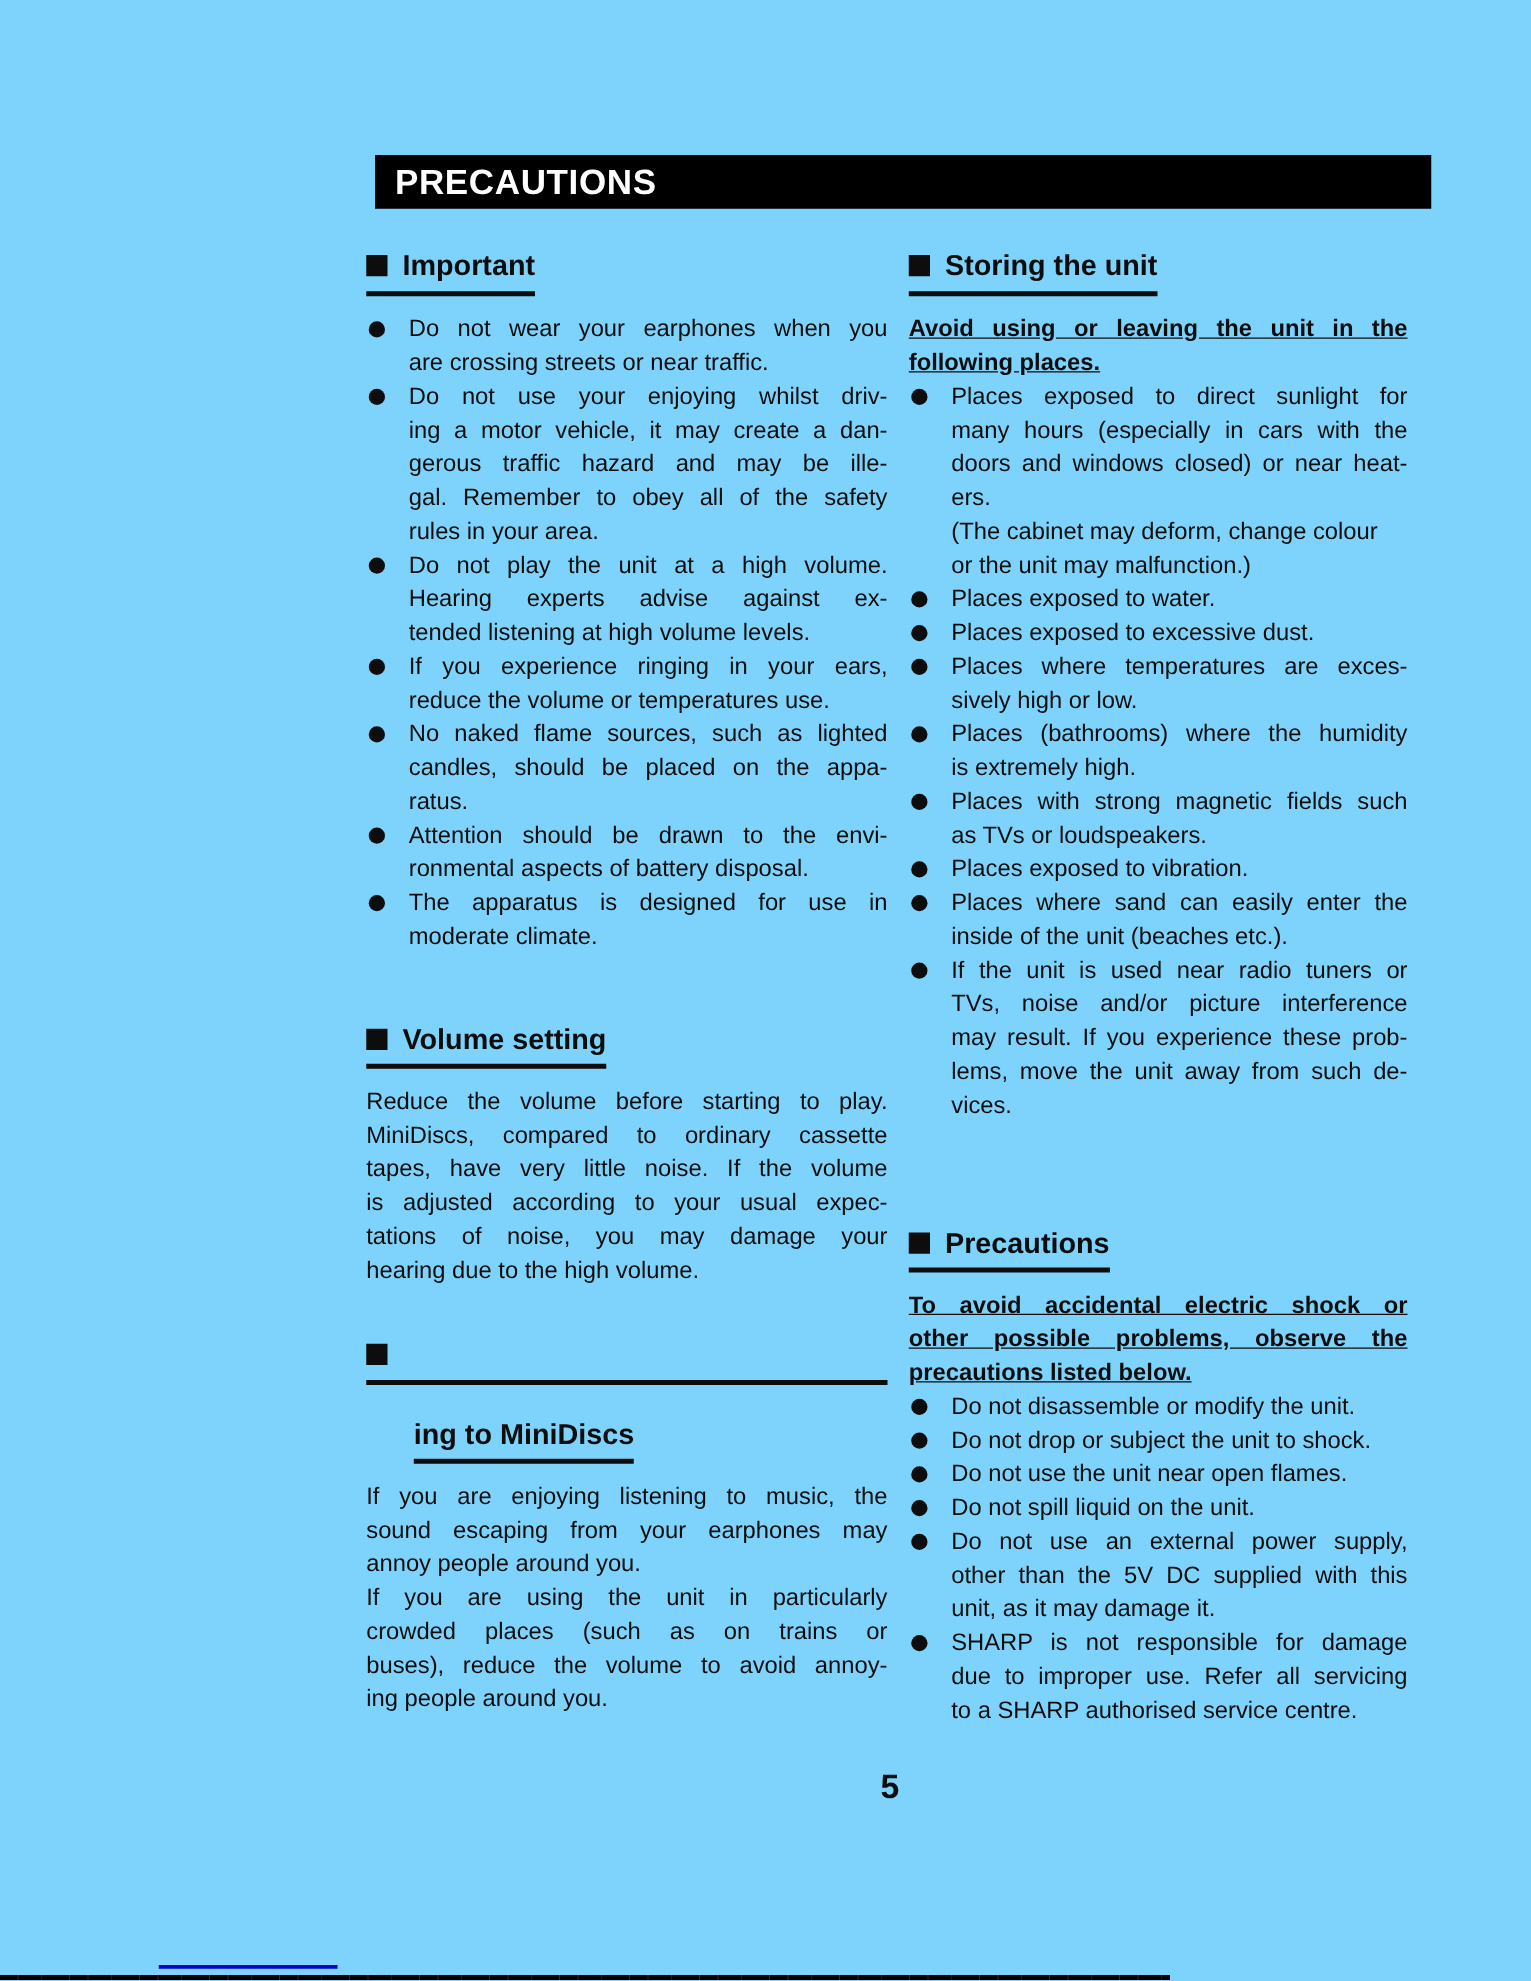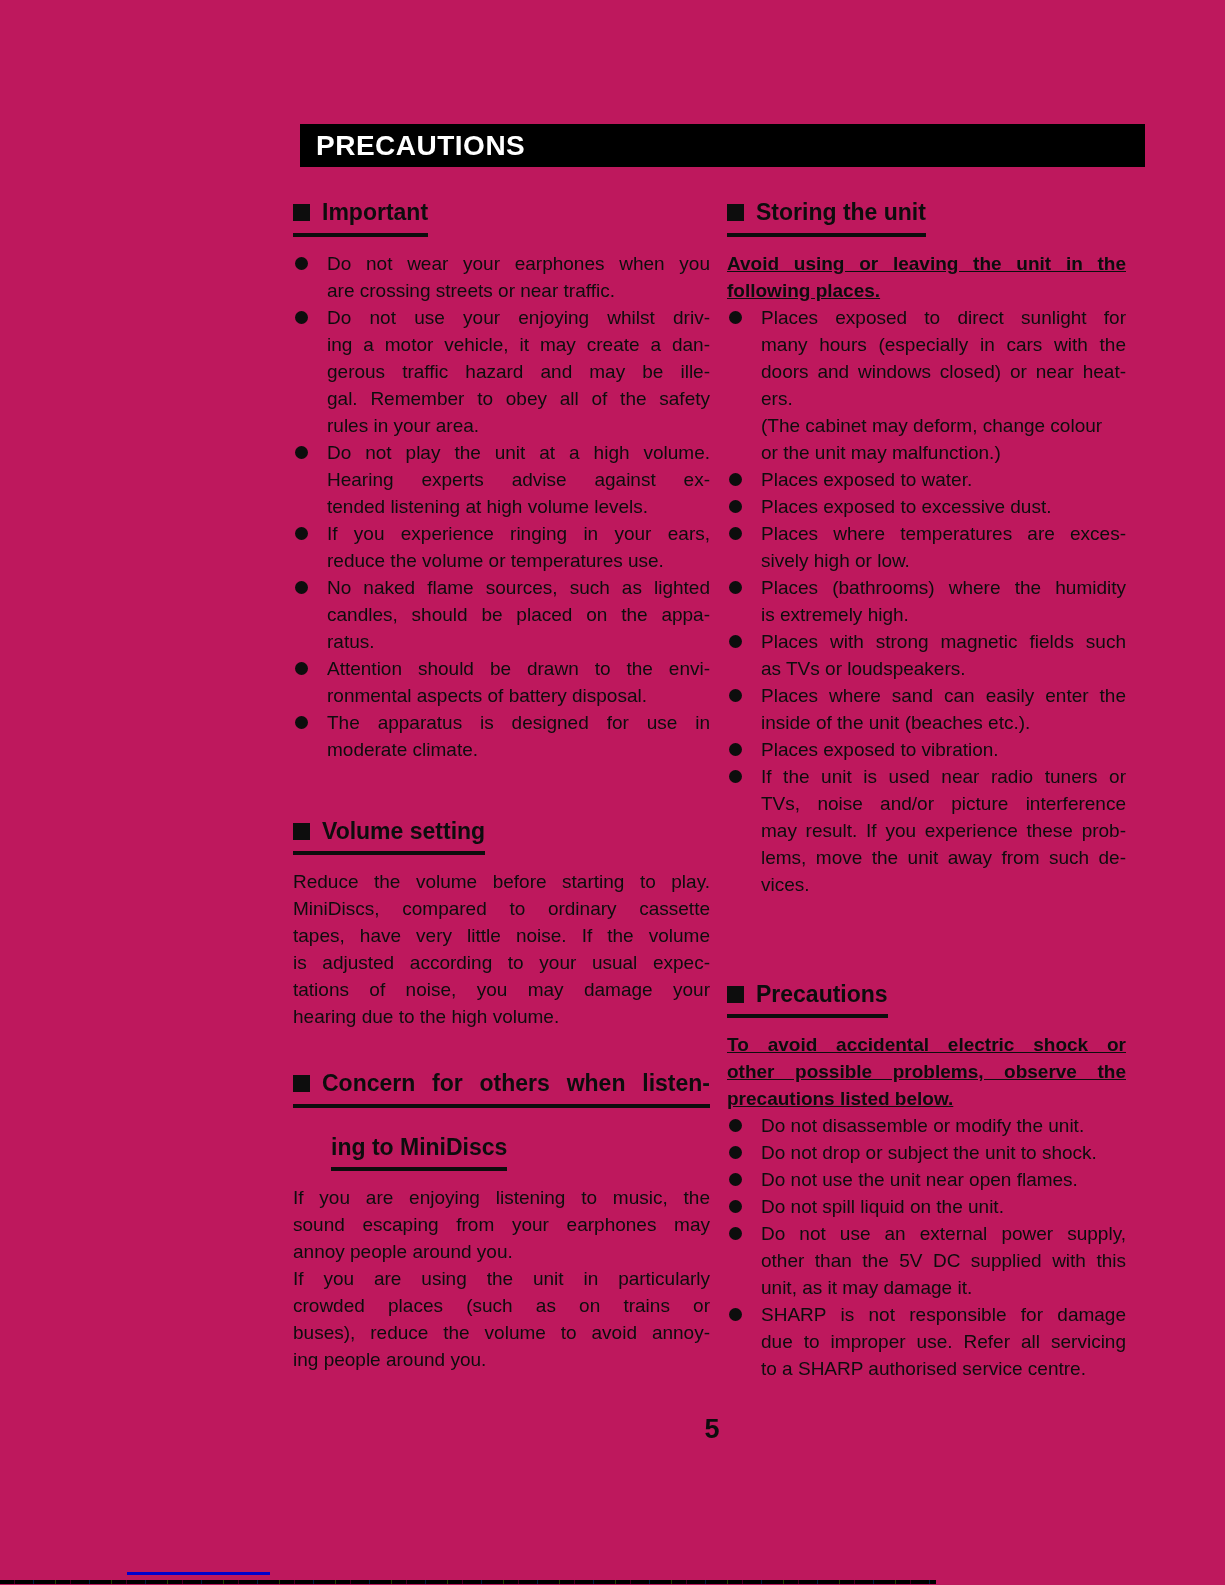--- a/index.html
+++ b/index.html
@@ -1,17 +1,17 @@
 <!DOCTYPE html>
 <html><head>
 <meta charset="utf-8">
 <style>
   html,body{margin:0;padding:0;background:#ffffff;}
   .page{
-    position:relative;width:1225px;height:1585px;background:#be185d;overflow:hidden;
+    position:relative;width:1225px;height:1585px;background:#7dd3fc;overflow:hidden;
     font-family:"Liberation Sans",sans-serif;color:#0d0d0d;
   }
   .header-bar{
     position:absolute;left:300px;top:124px;width:845px;height:43px;background:#000;
     color:#fff;display:flex;align-items:center;box-sizing:border-box;padding-left:16px;
     font-size:28px;font-weight:bold;letter-spacing:.5px;
   }
   .col{position:absolute;top:180px;}
   .col-left{left:293px;width:417px;}
   .col-right{left:727px;width:399px;}
@@ -103,21 +103,21 @@
           <div class="line j">Reduce the volume before starting to play.</div>
           <div class="line j">MiniDiscs, compared to ordinary cassette</div>
           <div class="line j">tapes, have very little noise. If the volume</div>
           <div class="line j">is adjusted according to your usual expec-</div>
           <div class="line j">tations of noise, you may damage your</div>
           <div class="line">hearing due to the high volume.</div>
         </div>
       </section>
       <section class="section" data-section="concern">
         <div class="heading">
-          <div class="h-line full"><span class="marker"></span><span>Concern for others when listen-</span></div>
+          <div class="h-line full"><span class="marker"></span></div>
           <div class="h-line cont"><span class="h-wrap"><span>ing to MiniDiscs</span></span></div>
         </div>
         <div class="para">
           <div class="line j">If you are enjoying listening to music, the</div>
           <div class="line j">sound escaping from your earphones may</div>
           <div class="line">annoy people around you.</div>
         </div>
         <div class="para">
           <div class="line j">If you are using the unit in particularly</div>
           <div class="line j">crowded places (such as on trains or</div>
@@ -163,26 +163,26 @@
             <div class="line j">Places (bathrooms) where the humidity</div>
             <div class="line">is extremely high.</div>
           </div>
           <div class="bullet">
             <span class="dot"></span>
             <div class="line j">Places with strong magnetic fields such</div>
             <div class="line">as TVs or loudspeakers.</div>
           </div>
           <div class="bullet">
             <span class="dot"></span>
+            <div class="line">Places exposed to vibration.</div>
+          </div>
+          <div class="bullet">
+            <span class="dot"></span>
             <div class="line j">Places where sand can easily enter the</div>
             <div class="line">inside of the unit (beaches etc.).</div>
-          </div>
-          <div class="bullet">
-            <span class="dot"></span>
-            <div class="line">Places exposed to vibration.</div>
           </div>
           <div class="bullet">
             <span class="dot"></span>
             <div class="line j">If the unit is used near radio tuners or</div>
             <div class="line j">TVs, noise and/or picture interference</div>
             <div class="line j">may result. If you experience these prob-</div>
             <div class="line j">lems, move the unit away from such de-</div>
             <div class="line">vices.</div>
           </div>
         </div>

